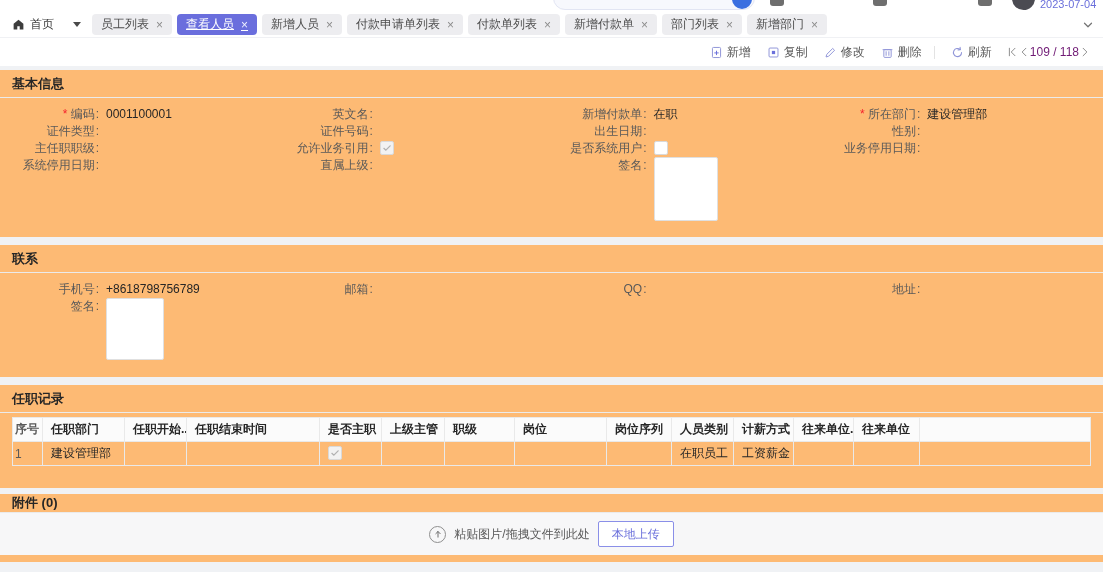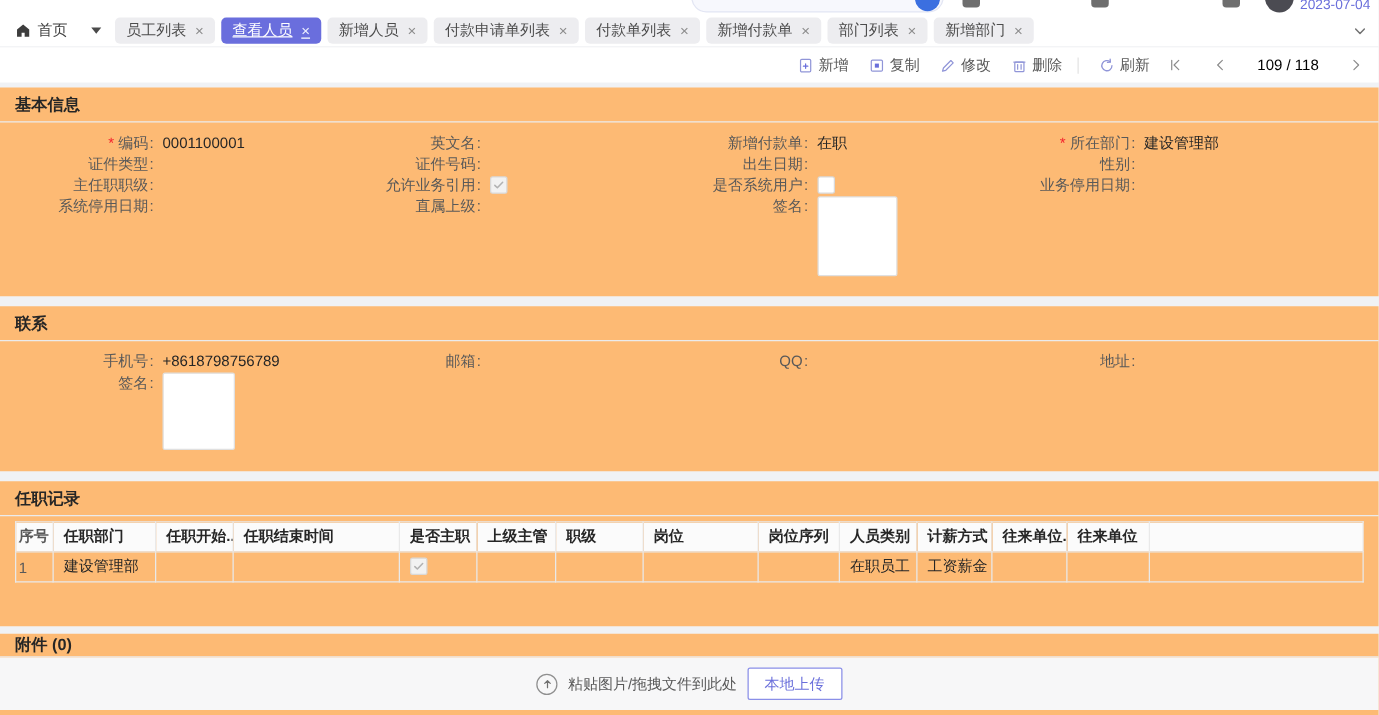--- a/index.html
+++ b/index.html
@@ -23,40 +23,40 @@
   .tab { display:flex; align-items:center; gap:7px; height:21px; padding:0 9px; margin-left:5px; background:#ededf0; border-radius:4px; color:#4c4c4c; cursor:pointer; white-space:nowrap; }
   .tab .tab-close { color:#8c8c8c; font-size:12px; line-height:1; }
   .tab.active { background:#6a6edd; color:#fff;text-decoration:underline; }
   .tab.active .tab-close { color:#eef0ff; }
   .tab-overflow { margin-left:auto; color:#737373; display:flex; align-items:center; cursor:pointer; }
 
   
   .toolbar { height:28px; background:#fff; display:flex; align-items:center; justify-content:flex-end; padding-right:12px; }
   .tbtn { display:flex; align-items:center; gap:4px; margin-left:16px; color:#595959; cursor:pointer; }
   .tsep { width:1px; height:13px; background:#e3e3e3; margin-left:12px; }
-  .pager { display:flex; align-items:center; gap:24px; margin-left:14px; color:#000000; }
+  .pager { display:flex; align-items:center; gap:0; margin-left:14px; color:#701a75; }
   .pager .pbtn { display:flex; align-items:center; cursor:pointer; }
 
   
   .card { background:#fdba74; }
   .gap4 { height:4px; } .gap8 { height:8px; } .gap6 { height:6px; }
   .sec-title { padding:5px 12px 4px; font-size:13px; font-weight:bold; color:#262626; border-bottom:1px solid #ebebeb; line-height:18px; }
   .sec-title.slim { padding:2px 12px 2px; line-height:14px; }
 
-  .fgrid { display:grid; grid-template-columns:repeat(4,1fr); padding:8px 28px 0; }
+  .fgrid { display:grid; grid-template-columns:repeat(4,1fr); padding:8px 4px 0; }
   .field { display:flex; align-items:flex-start; line-height:17px; min-height:17px; }
   .flabel { width:95px; text-align:right; color:#595959; flex:none; }
   .flabel::after { content:":"; margin-left:1px; }
   .flabel.required::before { content:"* "; color:#f5222d; }
   .fvalue { margin-left:7px; color:#262626; }
   .cb { width:14px; height:14px; border:1px solid #d9d9d9; border-radius:2px; background:#fff; margin-left:7px; margin-top:1px; display:inline-flex; align-items:center; justify-content:center; flex:none; }
   .cb.checked.disabled { background:#f2f2f2; }
   .sig-box { margin-left:7px; width:64px; height:64px; border:1px solid #e0e0e0; border-radius:2px; background:#fff; }
   .sig-box.tall { width:58px; height:62px; }
-  .pad-b16 { padding-bottom:16px; } .pad-b17 { padding-bottom:17px; } .pad-b26 { padding-bottom:35px; }
+  .pad-b16 { padding-bottom:16px; } .pad-b17 { padding-bottom:17px; } .pad-b26 { padding-bottom:22px; }
 
   
   .tbl-wrap { margin:4px 12px 0; }
   table { border-collapse:collapse; width:100%; table-layout:fixed; }
   th, td { border:1px solid #e9e9e9; height:24px; padding:0 8px; text-align:left; font-size:12px; font-weight:normal; overflow:hidden; white-space:nowrap; }
   th { background:#fbfbfb; color:#262626; font-weight:bold; }
   td { color:#262626; }
   td.center, th.center { text-align:left; padding:0 2px; color:#595959; }
   td .cb { margin:0; }
 

